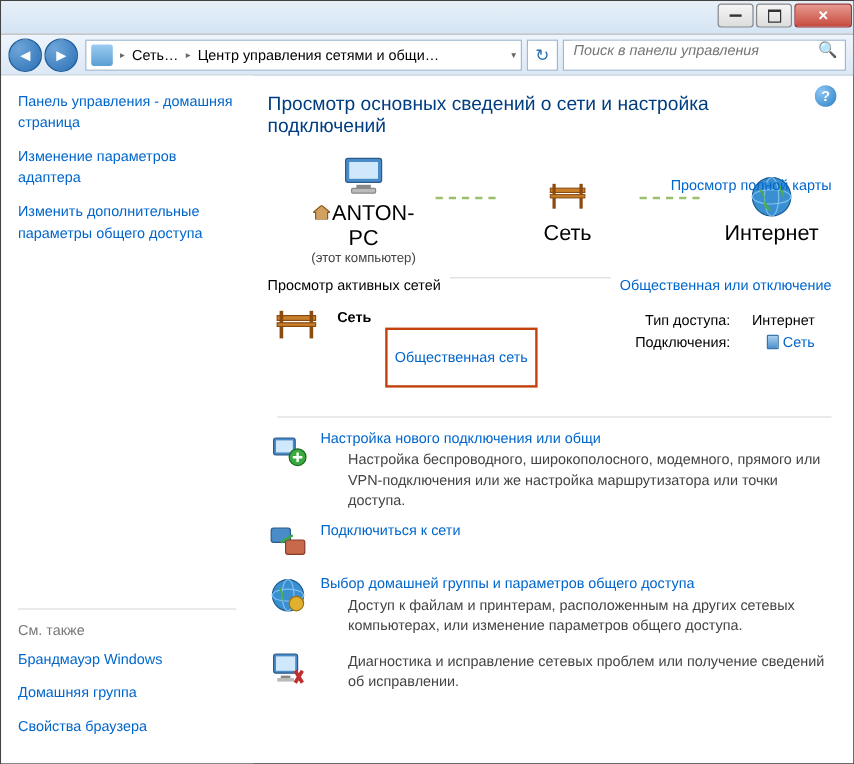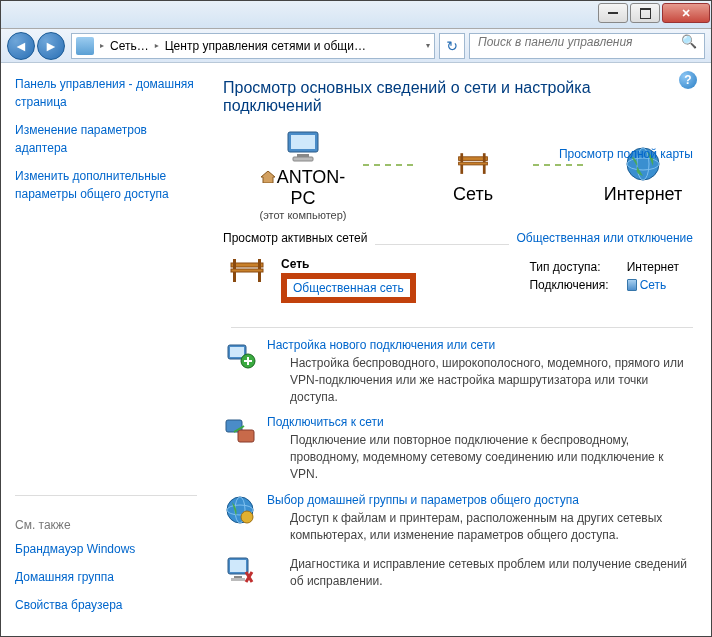--- a/index.html
+++ b/index.html
@@ -27,52 +27,52 @@
   .refresh { width: 26px; height: 26px; background: #fff; border: 1px solid #a0b8d0; display: flex; align-items: center; justify-content: center; color: #2a6fb5; font-size: 14px; cursor: pointer; }
   .searchbox { width: 236px; height: 26px; background: #fff; border: 1px solid #a0b8d0; display: flex; align-items: flex-start; padding: 0 6px; }
   .searchbox input { border: none; outline: none; flex: 1; font-style: italic; color: #888; font-size: 12px; font-family: inherit; }
   .searchbox .sicon { color: #5a8ec0; font-size: 13px; }
   
   
   .body { flex: 1; display: flex; min-height: 0; }
   .sidebar { width: 210px; background: #fff; padding: 12px 14px; display: flex; flex-direction: column; }
   .sidebar a { color: #0066cc; text-decoration: none; display: block; line-height: 1.5; margin-bottom: 10px; cursor: pointer; }
   .sidebar-spacer { flex: 1; }
-  .seealso-hdr { color: #777; font-size: 12px; margin-bottom: 8px; border-top: 1px solid #ddd; padding-top: 22px; }
+  .seealso-hdr { color: #777; font-size: 12px; margin-bottom: 8px; border-top: 1px solid #ddd; padding-top: 10px; }
   
   .main { flex: 1; padding: 10px 18px 10px 12px; overflow-y: auto; position: relative; }
   .help { position: absolute; top: 8px; right: 14px; width: 18px; height: 18px; border-radius: 50%; background: radial-gradient(circle at 30% 30%, #8cc6f4, #2a7fc5); color: #fff; display: flex; align-items: center; justify-content: center; font-size: 12px; font-weight: bold; cursor: pointer; }
   
   h1.mainhdr { color: #003d80; font-weight: normal; font-size: 16px; margin: 6px 0 14px 0; }
   
   .mapsection { position: relative; }
   .maplink-right { position: absolute; top: 18px; right: 0; color: #0066cc; cursor: pointer; }
   .maprow { display: flex; align-items: center; gap: 10px; margin: 4px 0 8px 30px; }
   .mapnode { display: flex; flex-direction: column; align-items: center; width: 100px; }
   .mapnode .micon { width: 36px; height: 36px; display: flex; align-items: center; justify-content: center; }
   .mapnode .mlabel { font-size: 18px; text-align: center; color: #000; margin-top: 2px; }
   .mapnode .msub { font-size: 11px; color: #444; }
   .dashline { width: 50px; border-top: 2px dashed #9bbf6a; margin-bottom: 20px; }
   
   .monitor-svg { width: 36px; height: 34px; }
   .bench-svg { width: 40px; height: 28px; }
   .globe-svg { width: 36px; height: 36px; }
   .little-house { width:14px; height:12px; margin-right:2px; }
   
-  .section-hdr { color: #000; font-size: 12px; margin: 10px 0 6px 0; display: flex; align-items: flex-end; }
+  .section-hdr { color: #000; font-size: 12px; margin: 10px 0 6px 0; display: flex; align-items: flex-start; }
   .section-hdr .hline { flex: 1; border-top: 1px solid #ddd; margin-left: 8px; }
   .section-hdr .rlink { color: #0066cc; cursor: pointer; margin-left: 8px; }
   
   .activeNet { display: flex; padding: 6px 4px; align-items: flex-start; }
   .activeNet .bench { width: 46px; margin-right: 8px; }
   .activeNet .netname { font-weight: bold; color: #000; font-size: 12px; }
-  .redbox { border: 6px solid #c2410c; padding: 2px 6px; display: inline-block; margin-top: 2px; }
+  .redbox { border: 2px solid #c2410c; padding: 16px 6px; display: inline-block; margin-top: 2px; margin-left: 40px; }
   .redbox a { color: #0066cc; text-decoration: none; cursor: pointer; font-size: 12px; }
   .netright { margin-left: auto; font-size: 12px; }
-  .netright table td { padding: 1px 8px; }
+  .netright table td { padding: 1px 8px; text-align: right; }
   .netright a { color: #0066cc; text-decoration: none; cursor: pointer; }
   .bluebar { display:inline-block; width:10px; height:12px; background: linear-gradient(#a8d0f0,#5090cc); border:1px solid #3676aa; border-radius:1px; vertical-align:-2px; margin-right:3px; }
   
   .tasks { margin-top: 6px; }
   .task { display: flex; gap: 10px; margin: 10px 0; }
   .task .ticon { width: 34px; height: 34px; flex-shrink: 0; display: flex; align-items: center; justify-content: center; }
   .task .tbody { flex: 1; }
   .task .ttitle { color: #0066cc; cursor: pointer; font-size: 12px; }
   .task .tdesc { color: #444; margin-top: 3px; line-height: 1.4; font-size: 12px; margin-left: 23px; }
 </style>
@@ -219,35 +219,34 @@
           <div class="task">
             <div class="ticon">
               <svg width="32" height="32" viewBox="0 0 32 32">
                 <rect x="4" y="6" width="18" height="14" rx="2" fill="#4a8cc8" stroke="#2a5a88"></rect>
                 <rect x="6" y="8" width="14" height="10" fill="#cfe8fb"></rect>
                 <circle cx="24" cy="22" r="7" fill="#3aaa40" stroke="#1a6a20"></circle>
                 <path d="M24 18v8M20 22h8" stroke="#fff" stroke-width="2"></path>
               </svg>
             </div>
             <div class="tbody">
-              <div class="ttitle">Настройка нового подключения или сети</div>
+              <div class="ttitle">Настройка нового подключения или общи</div>
               <div class="tdesc">Настройка беспроводного, широкополосного, модемного, прямого или VPN-подключения или же настройка маршрутизатора или точки доступа.</div>
             </div>
           </div>
           <div class="task">
             <div class="ticon">
               <svg width="32" height="32" viewBox="0 0 32 32">
                 <rect x="2" y="4" width="16" height="12" rx="2" fill="#4a8cc8" stroke="#2a5a88"></rect>
                 <rect x="14" y="14" width="16" height="12" rx="2" fill="#c86a4a" stroke="#883a2a"></rect>
                 <path d="M10 16 L20 10" stroke="#3aaa40" stroke-width="2"></path>
               </svg>
             </div>
             <div class="tbody">
               <div class="ttitle">Подключиться к сети</div>
-              <div class="tdesc">Подключение или повторное подключение к беспроводному, проводному, модемному сетевому соединению или подключение к VPN.</div>
             </div>
           </div>
           <div class="task">
             <div class="ticon">
               <svg width="32" height="32" viewBox="0 0 32 32">
                 <circle cx="16" cy="16" r="13" fill="#3a8fd0" stroke="#1a5a90"></circle>
                 <ellipse cx="16" cy="16" rx="13" ry="5" fill="none" stroke="#7fc0ef"></ellipse>
                 <ellipse cx="16" cy="16" rx="5" ry="13" fill="none" stroke="#7fc0ef"></ellipse>
                 <path d="M8 8 Q14 14 12 22" fill="#4aaa50"></path>
                 <circle cx="23" cy="23" r="6" fill="#e0b030" stroke="#a07010"></circle>

